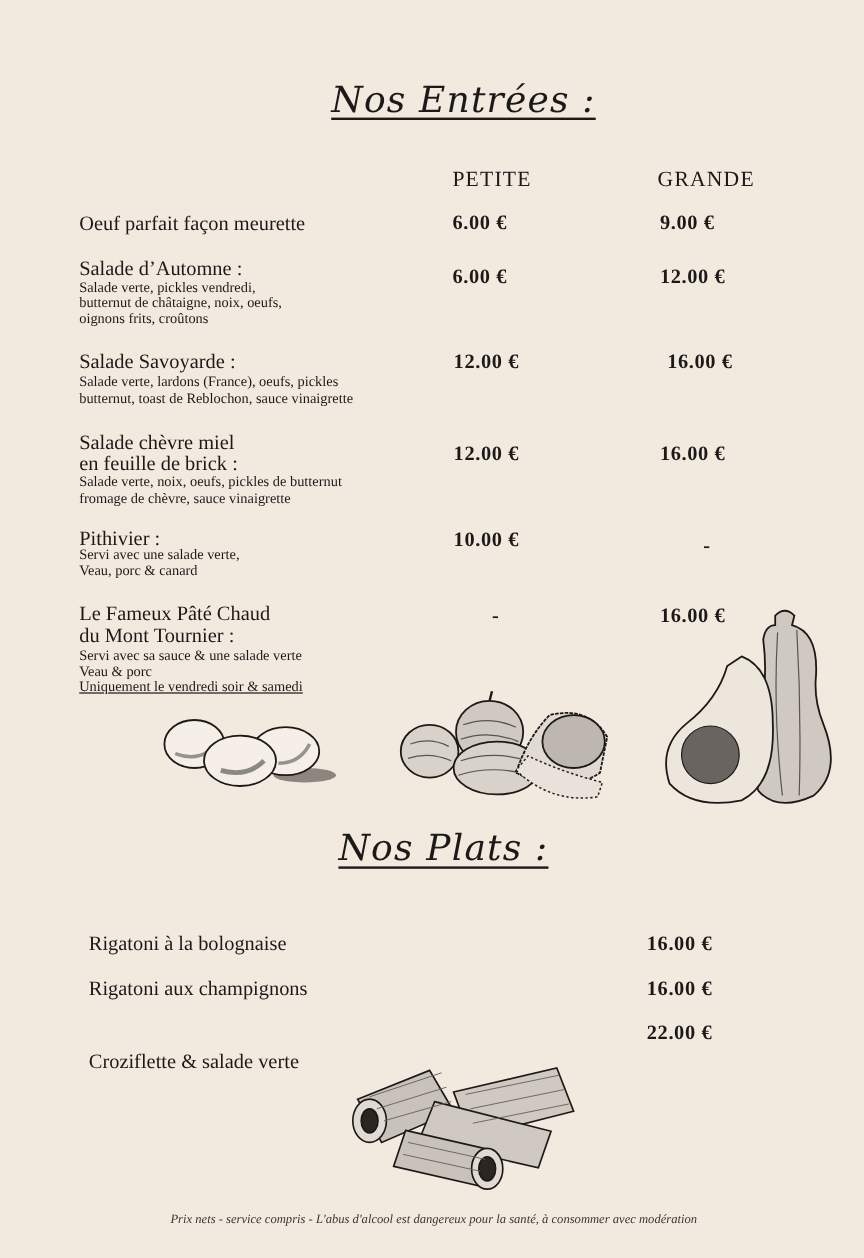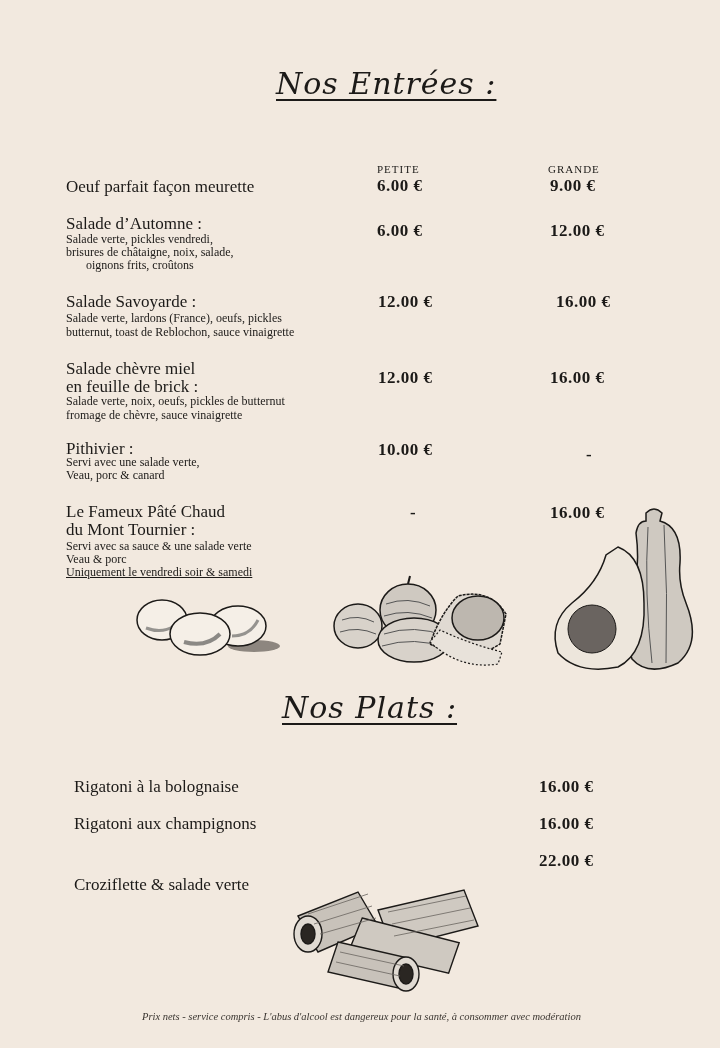--- a/index.html
+++ b/index.html
@@ -6,21 +6,21 @@
   body {
     width:720px; height:1048px; background:#f2e9df; position:relative; overflow:hidden;
     font-family: "Liberation Serif", "DejaVu Serif", serif; color:#1c1a18;
   }
   .abs { position:absolute; }
   .section-title {
     font-family: "DejaVu Serif", serif; font-style: italic; font-weight: normal;
     font-size: 30px; letter-spacing: 1px; text-decoration: underline; text-underline-offset: 5px;
     text-decoration-thickness: 2px; white-space:nowrap;
   }
-  .col-head { font-size:11px; letter-spacing:1px;margin-top:24px; }
+  .col-head { font-size:18px; letter-spacing:1px; }
   .item-name { font-size:17px; line-height:19px; white-space:nowrap; }
   .item-desc { font-size:12px; line-height:13px; white-space:nowrap; }
   .price { font-size:17px; font-weight:bold; letter-spacing:0.5px; white-space:nowrap; }
   .underlined { text-decoration: underline; }
   .footer { font-style:italic; font-size:10.5px; color:#3a3530; white-space:nowrap; }
   svg { overflow:visible; }
 </style>
 </head>
 <body>
 
@@ -31,22 +31,22 @@
 
 <div>
   <div class="abs item-name" style="left:66px; top:177px;">Oeuf parfait façon meurette</div>
   <div class="abs price" style="left:377px; top:176px;">6.00 €</div>
   <div class="abs price" style="left:550px; top:176px;">9.00 €</div>
 </div>
 
 <div>
   <div class="abs item-name" style="left:66px; top:214px;">Salade d’Automne :</div>
   <div class="abs item-desc" style="left:66px; top:233px;">Salade verte, pickles vendredi,</div>
-  <div class="abs item-desc" style="left:66px; top:246px;">brisures de châtaigne, noix, salade,</div>
-  <div class="abs item-desc" style="left:66px; top:259px;margin-left:20px;">oignons frits, croûtons</div>
+  <div class="abs item-desc" style="left:66px; top:246px;">butternut de châtaigne, noix, oeufs,</div>
+  <div class="abs item-desc" style="left:66px; top:259px;">oignons frits, croûtons</div>
   <div class="abs price" style="left:377px; top:221px;">6.00 €</div>
   <div class="abs price" style="left:550px; top:221px;">12.00 €</div>
 </div>
 
 <div>
   <div class="abs item-name" style="left:66px; top:292px;">Salade Savoyarde :</div>
   <div class="abs item-desc" style="left:66px; top:312px;">Salade verte, lardons (France), oeufs, pickles</div>
   <div class="abs item-desc" style="left:66px; top:326px;">butternut, toast de Reblochon, sauce vinaigrette</div>
   <div class="abs price" style="left:378px; top:292px;">12.00 €</div>
   <div class="abs price" style="left:556px; top:292px;">16.00 €</div>

